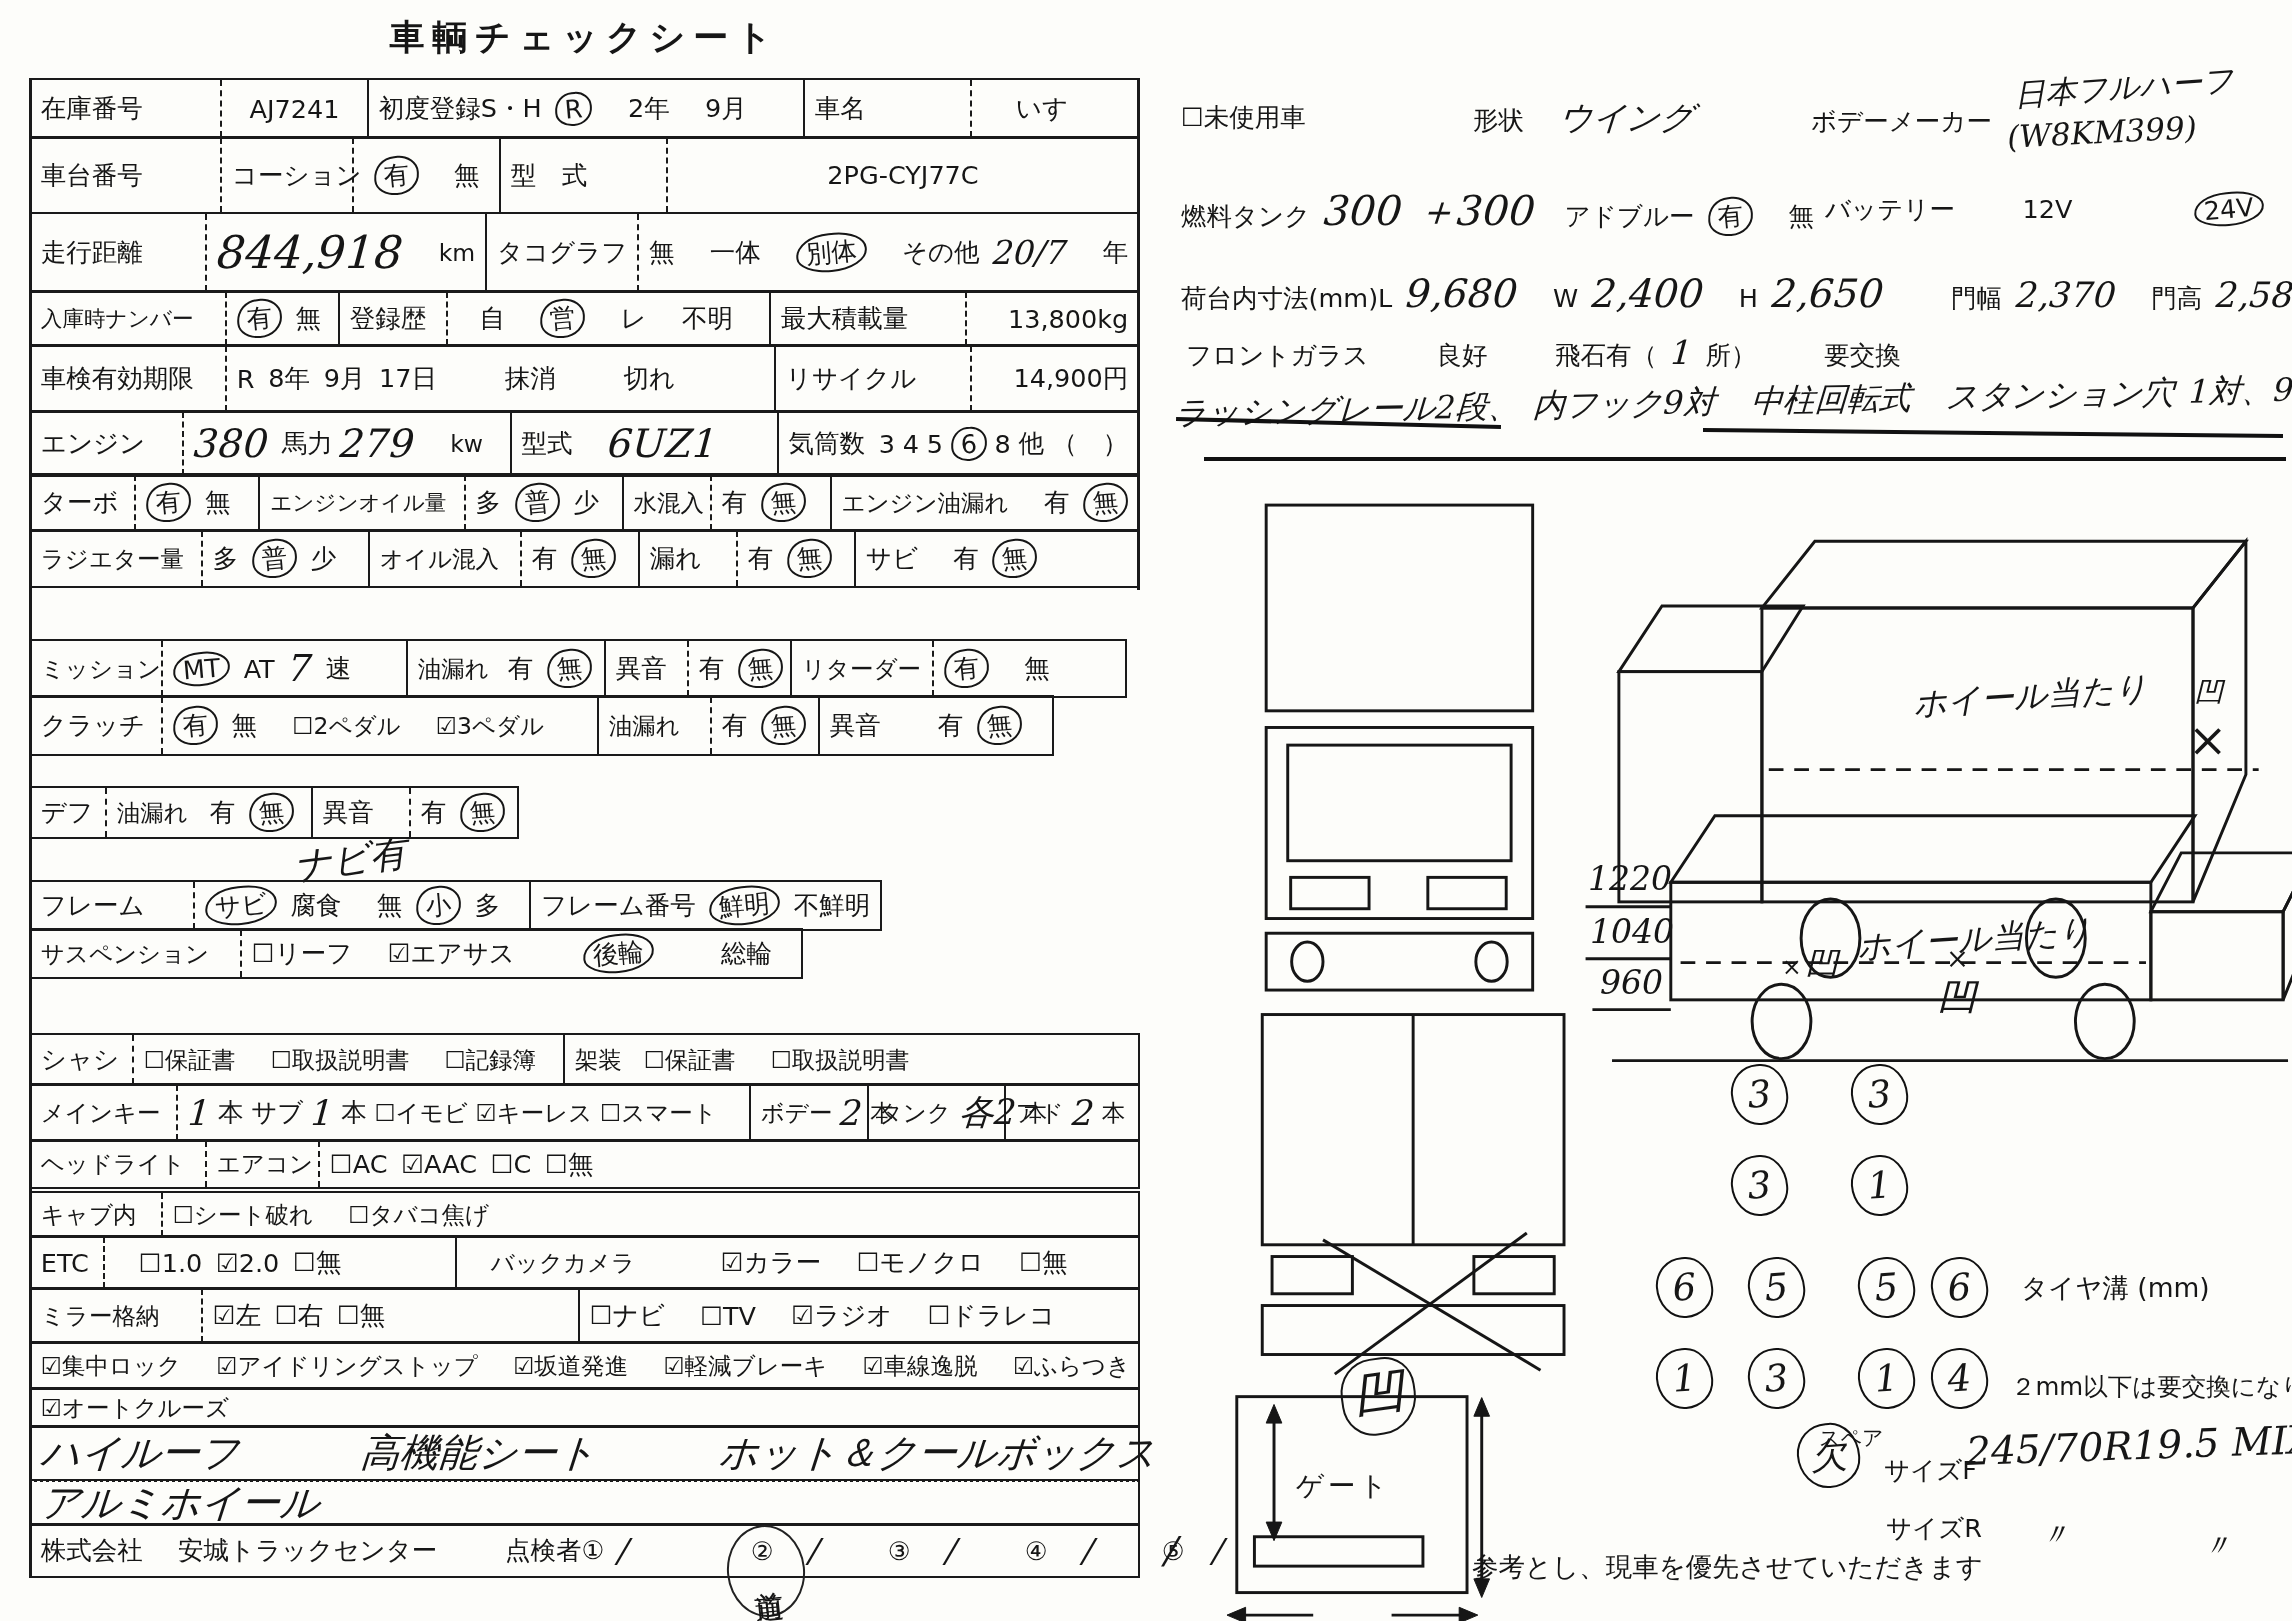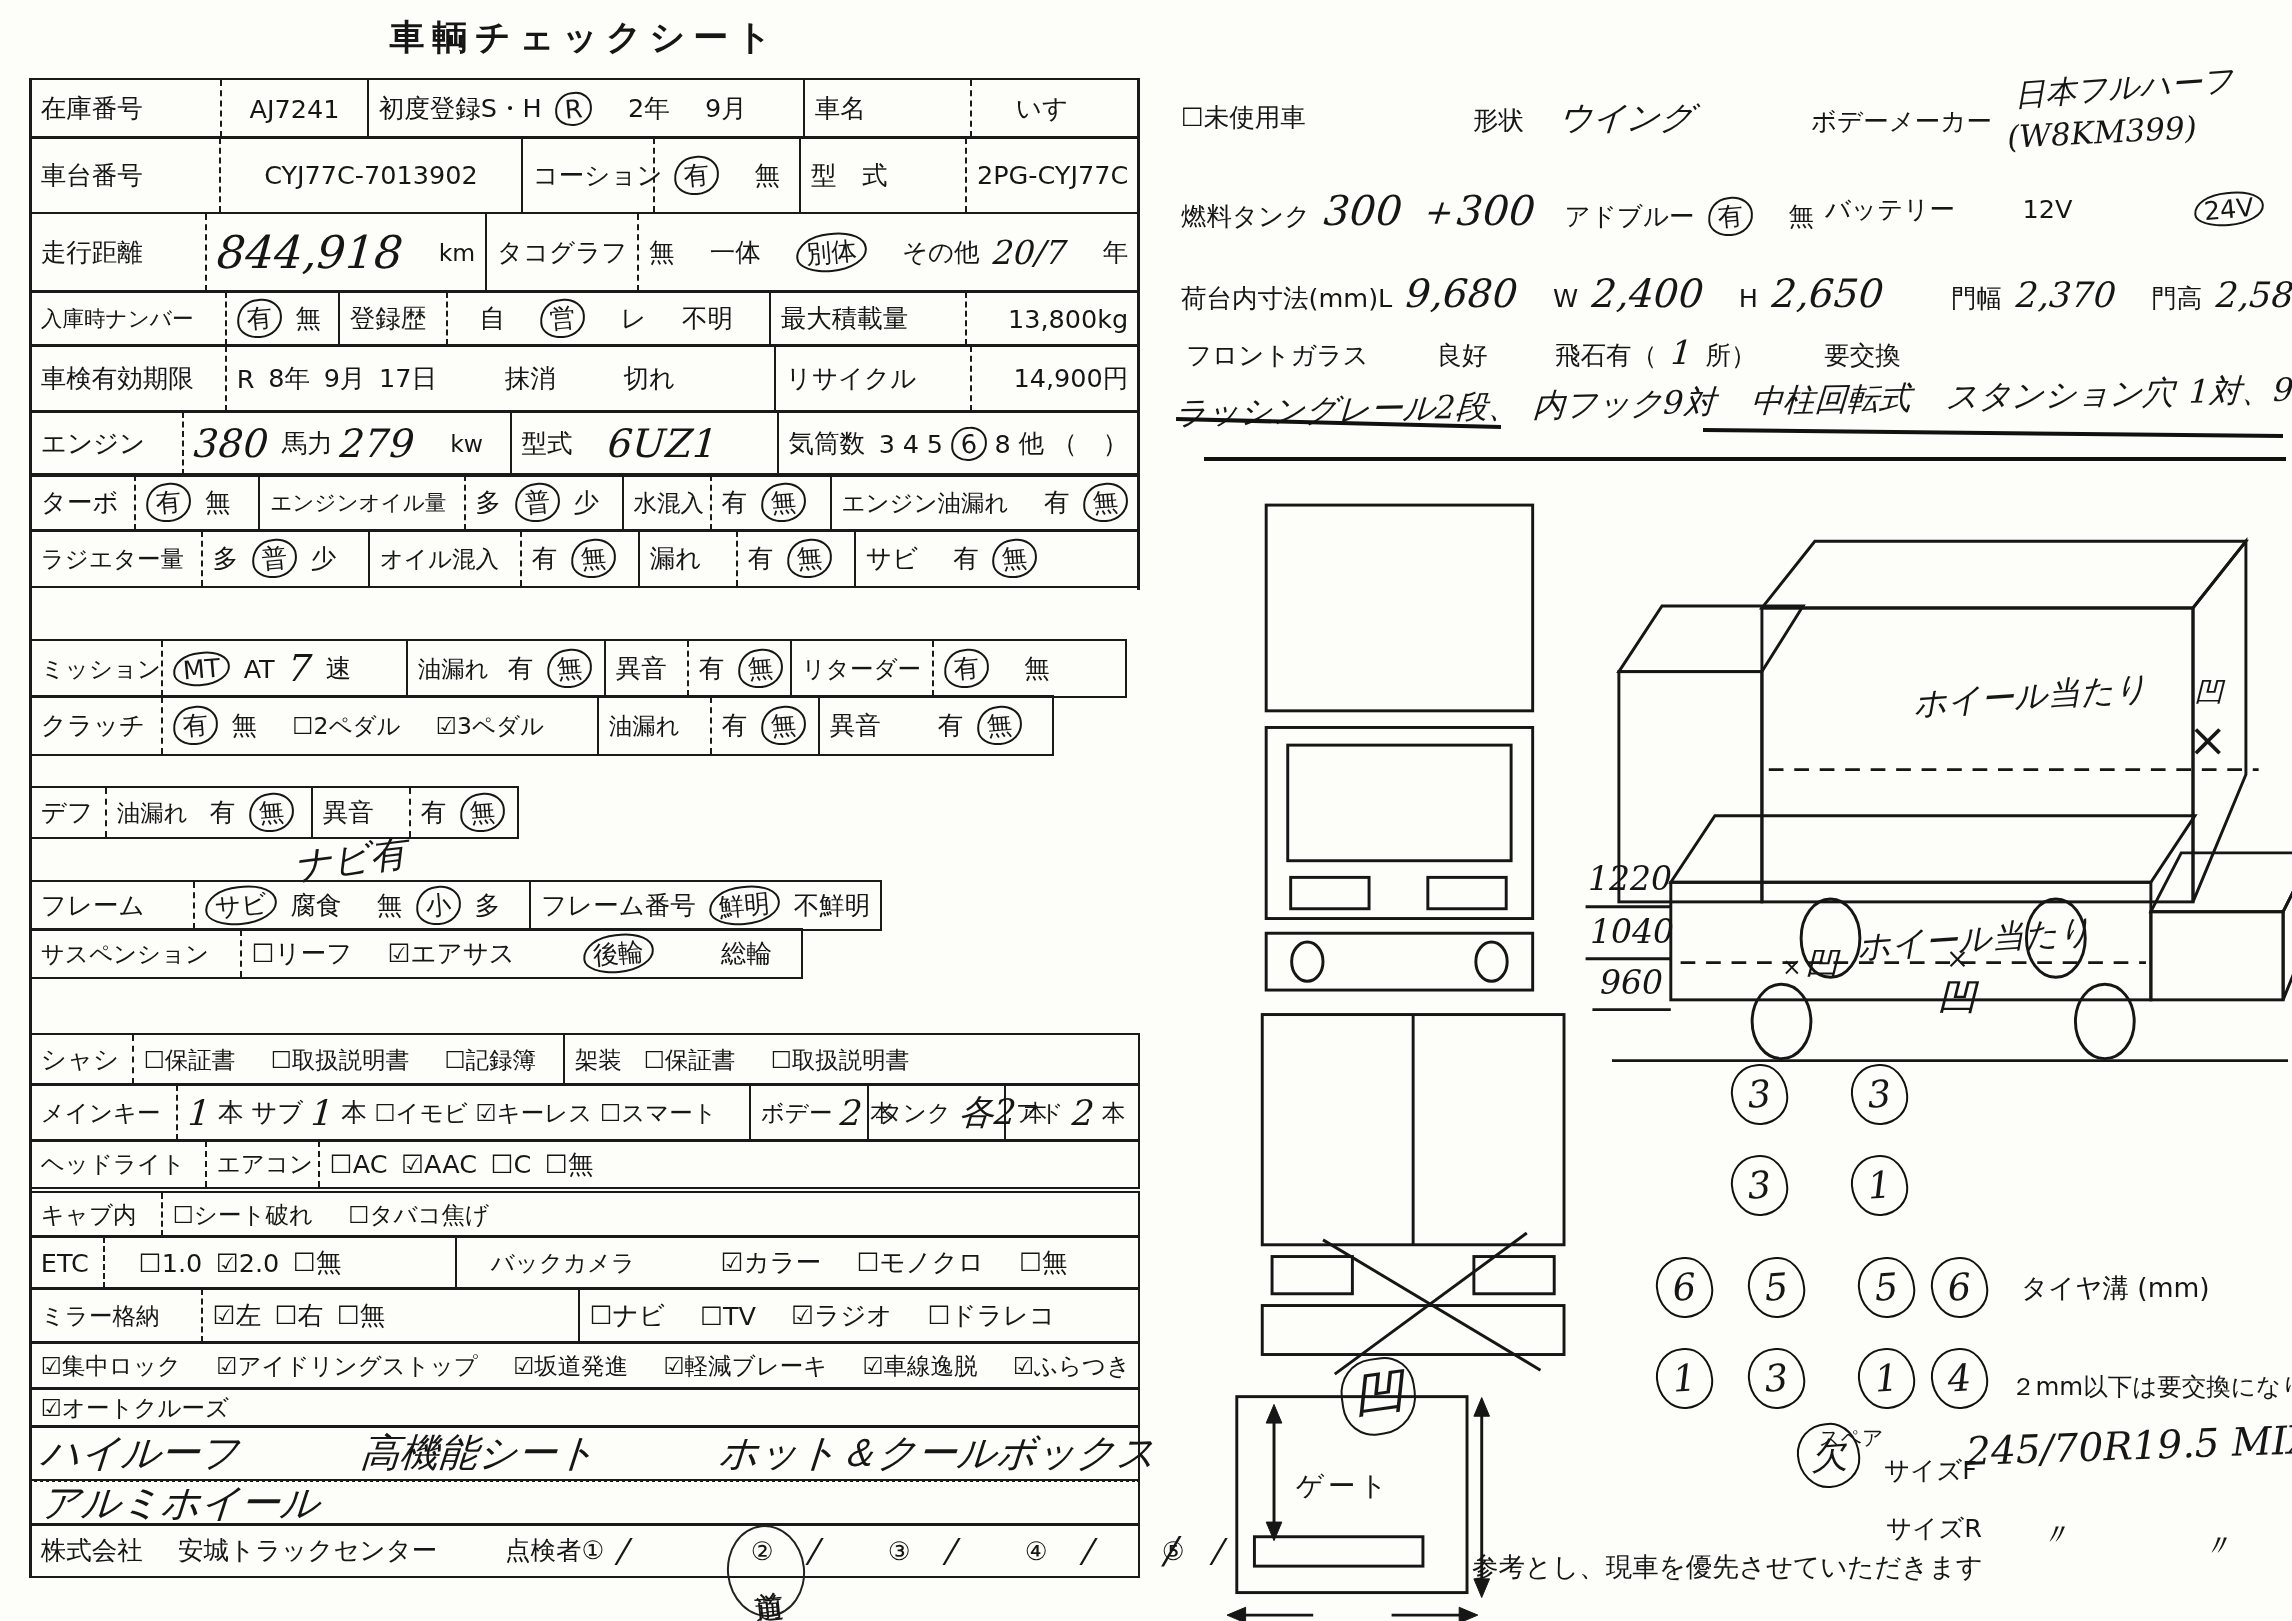--- a/index.html
+++ b/index.html
@@ -72,23 +72,20 @@
       </div>
     <div class="cell fx ctr">
         <span class="seg">いすゞ</span>
       </div>
   </div>
 
   <div class="trow" style="left:29px;top:136px;width:1111px;height:78px;">
     <div class="cell d" style="width:191px">
         <span class="seg">車台番号</span>
       </div>
-    <div class="cell s ctr" style="width:304px">
-        <span class="seg">CYJ77C-7013902</span>
-      </div>
     <div class="cell d" style="width:132px">
         <span class="seg">コーション</span>
       </div>
     <div class="cell s ctr" style="width:147px">
         <span class="seg circ">有</span>
         <span class="seg sp">無</span>
       </div>
     <div class="cell d" style="width:167px">
         <span class="seg">型　式</span>
       </div>

